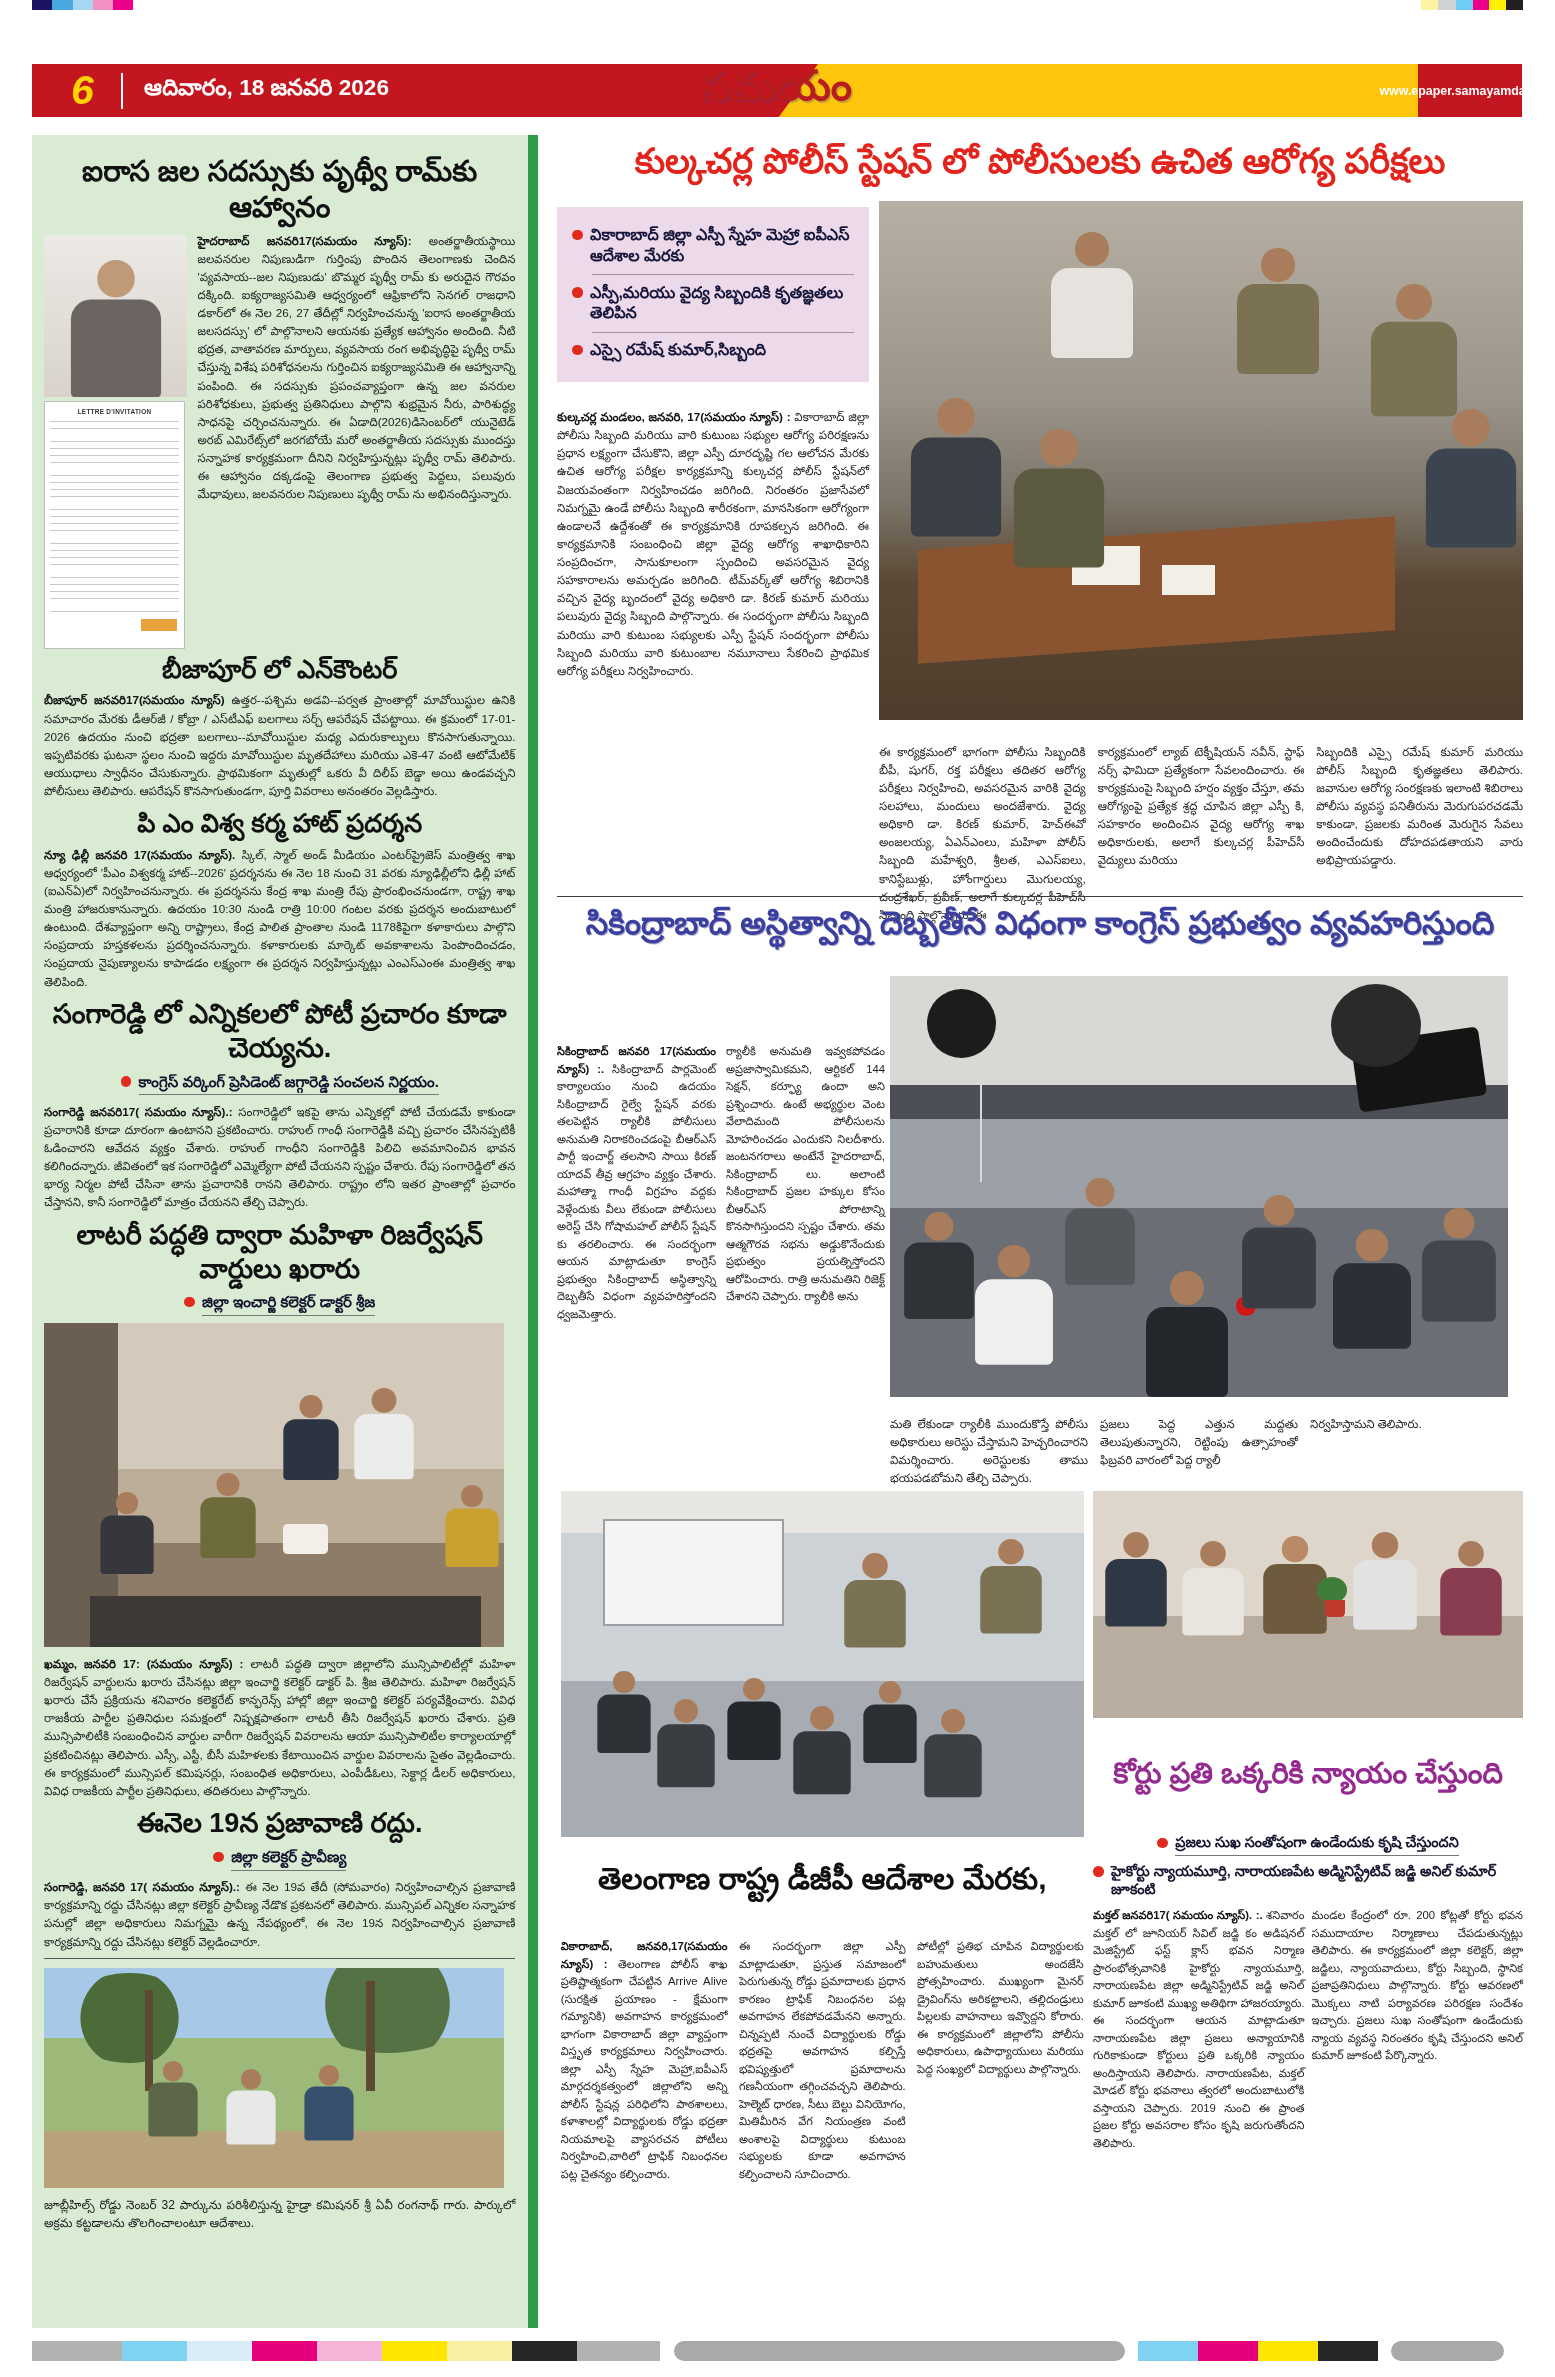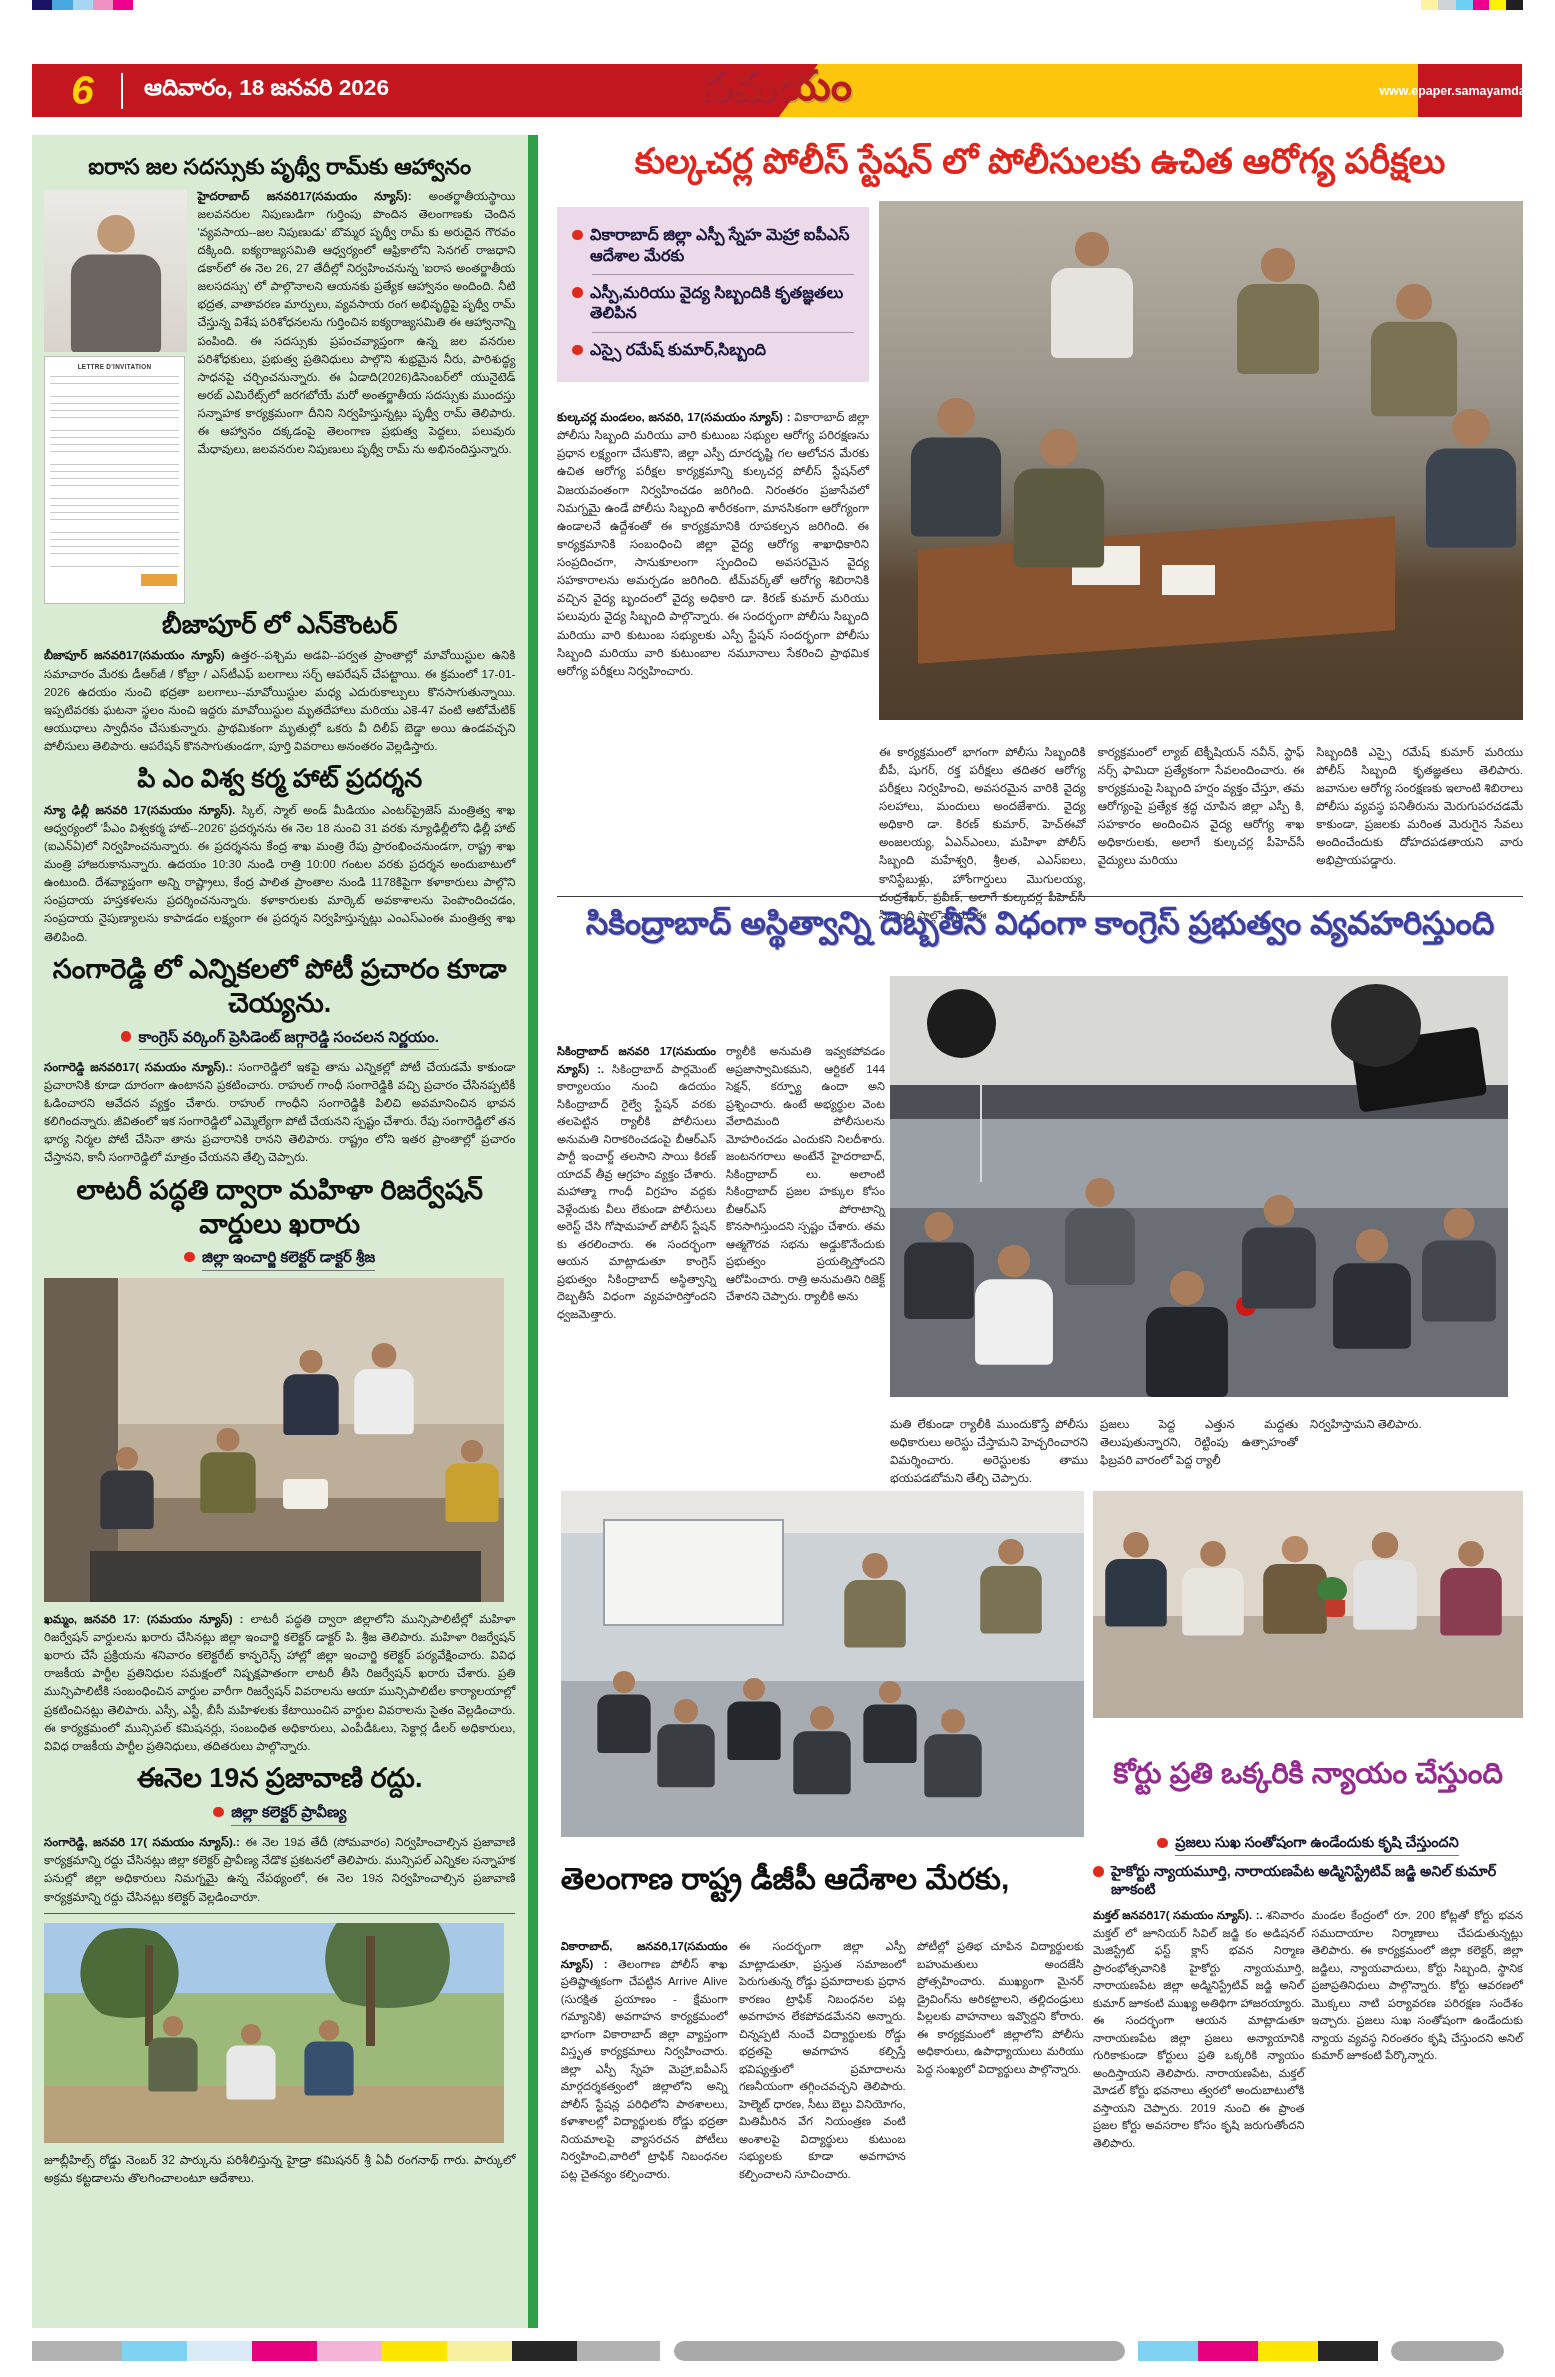--- a/index.html
+++ b/index.html
@@ -63,21 +63,21 @@
   .pinkbox{top:72px;left:0;width:312px;background:#ecd9ea;box-sizing:border-box;padding:18px 15px 13.5px 15px;}
   .pinkbox .bullet{justify-content:flex-start;text-align:left;margin:0 0 7.5px 0;font-size:16px;color:#15153a;}
   .pb-sep{border-bottom:0.8px solid #a394a3;margin:4.5px 0 7.5px 19.6px;}
   .col{font-size:11.7px;line-height:1.55;text-align:justify;color:#1d1d1d;}
   .cols{display:flex;gap:12px;}
   .cols .col{flex:1;}
   .rule{border-top:1.5px solid #3c3c3c;}
   .sec-headline{top:769px;left:0;width:100%;text-align:center;font-size:32px;font-weight:800;color:#3b3fa0;line-height:1.2;
                 text-shadow:1.1px 1.1px 0 rgba(30,30,90,.3);}
   .sec-bullet{top:837px;left:6px;width:320px;}
-  .dgp-headline{left:3.8px;top:1727px;width:523px;font-size:30px;font-weight:800;color:#101010;}
+  .dgp-headline{left:3.8px;top:1727px;width:523px;text-align:center;font-size:30px;font-weight:800;color:#101010;}
   .court-headline{left:536px;top:1622px;width:430px;text-align:center;font-size:29px;font-weight:800;color:#952a90;}
   .court-bullets{left:536px;top:1679px;width:430px;margin-top:19px;}
   .court-bullets .bullet{font-size:14.3px;margin:0 0 6px 0;}
 </style>
 </head>
 <body>
 
 <div class="page">
 
   <div class="calib" style="left:32px;top:0;width:101px;height:9.8px;">
@@ -105,21 +105,21 @@
     <div class="masthead">సమయం</div>
     <div class="header-right">
       <span class="site">www.epaper.samayamdaily.net</span>
     </div>
   </div>
 
   <div class="leftcol">
     <div class="green-strip"></div>
 
     <div>
-      <div class="lh" style="font-size:22px;">ఐరాస జల సదస్సుకు పృథ్వీ రామ్‌కు ఆహ్వానం</div>
+      <div class="lh" style="font-size:29px;">ఐరాస జల సదస్సుకు పృథ్వీ రామ్‌కు ఆహ్వానం</div>
       <div class="a1media">
         <div class="photo portrait">
           <span class="p" style="left:50%;top:16%;--s:2.2;--c:#6b6460;--skin:#c09a76">
               <i></i>
               <b></b>
             </span>
         </div>
         <div class="doc">
           <div class="doc-title">LETTRE D'INVITATION</div>
           <div class="doc-lines"></div>

